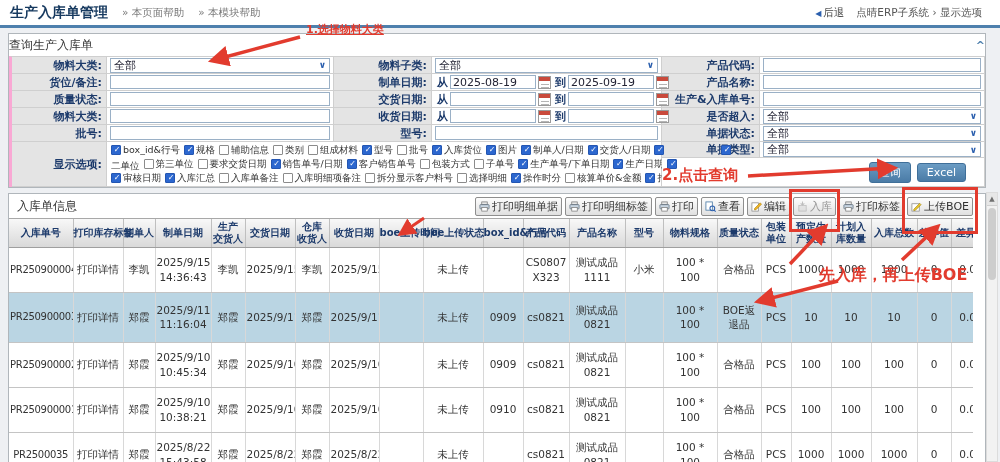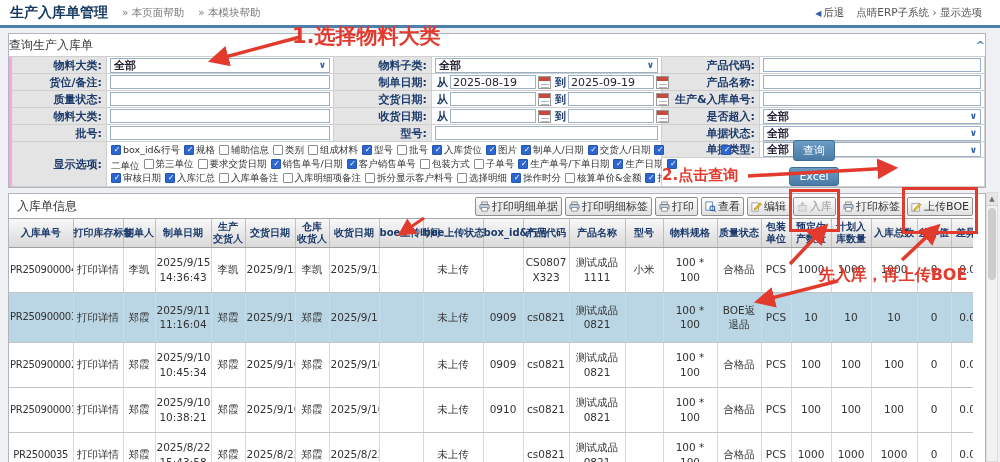--- a/index.html
+++ b/index.html
@@ -22,39 +22,39 @@
 
   
   .form-grid { display:grid; grid-template-columns:95px 227px 98px 230px 98px 1fr;
                grid-template-rows:17px 17px 17px 17px 17px 16px 29px;
                margin:0; border-top:1px solid #cfcfcf; border-left:3px solid #f9a8d4; font-size:11px; }
   .fl { background:#e4e4e4; color:#1c3a6b; font-weight:bold; display:flex; align-items:center;
         justify-content:flex-end; padding-right:4px; border-right:1px solid #cfcfcf; border-bottom:1px solid #cfcfcf; white-space:nowrap; }
   .fc { background:#fff; border-right:1px solid #cfcfcf; border-bottom:1px solid #cfcfcf;
         display:flex; align-items:center; padding:1px 3px; overflow:visible; }
   .sel { flex:1; border:1px solid #9ab0c6; background:#fff; height:15px; display:flex; align-items:center;
-         padding:0 3px; color:#223; cursor:pointer; font-size:11px;font-weight:bold; }
+         padding:0 3px; color:#223; cursor:pointer; font-size:11px; }
   .sel::after { content:"∨"; color:#2b5fae; font-size:9px; margin-left:auto; font-weight:bold; }
   .inp { flex:1; border:1px solid #9ab0c6; height:14px; font-size:11px; padding:0 2px; color:#223; min-width:10px; font-family:inherit; }
   .date-inp { flex:none; width:86px; }
   .dlbl { color:#1c3a6b; font-weight:bold; margin:0 2px; flex:none; }
   .cal { flex:none; width:13px; height:13px; border:1px solid #9a9a9a; background:#fff; margin:0 2px; position:relative; cursor:pointer; }
   .cal::before { content:""; position:absolute; top:0; left:0; right:0; height:4px; background:#c94a3c; }
   .cal::after { content:""; position:absolute; left:2px; top:7px; width:8px; height:1px; background:#b5b5b5; box-shadow:0 3px 0 #b5b5b5; }
 
   .checks { grid-column:2/5; grid-row:6/8; background:#fff; border-right:1px solid #cfcfcf; border-bottom:1px solid #cfcfcf;
             padding:1px 2px 0 4px; overflow:visible; }
   .ck-line { white-space:nowrap; line-height:14px; height:14px; }
   .ck { display:inline-flex; align-items:center; margin-right:4px; font-size:9.5px; color:#333; cursor:pointer; }
   .ckbox { width:10px; height:10px; border:1px solid #8b8b8b; background:#fff; margin-right:2px; border-radius:1px; flex:none; }
   .ckbox.on { background:#2c67cf; border-color:#2456b2; position:relative; }
   .ckbox.on::after { content:"✓"; position:absolute; left:0; top:-1px; width:10px; text-align:center; color:#fff; font-size:8px; line-height:10px; }
   .fl-span { grid-column:1; grid-row:6/8; }
   .btn-row { grid-column:5/7; grid-row:7; background:#fff; border-right:1px solid #cfcfcf; border-bottom:1px solid #cfcfcf;
-             display:flex; align-items:center; justify-content:flex-end; gap:6px; padding-right:18px;flex-direction:column; }
+             display:flex; align-items:center; justify-content:flex-end; gap:6px; padding-right:18px; }
   .qbtn { background:linear-gradient(#6b9cc4,#4a7ba6); color:#fff; border:1px solid #3f6f99; border-radius:3px;
           font-size:11px; padding:2px 9px; cursor:pointer; font-family:inherit; }
 
   
   .panel-head2 { display:flex; align-items:center; padding:3px 6px 2px 8px; font-size:12px; color:#333; height:24px; }
   .toolbar { margin-left:auto; display:flex; gap:3px; align-items:center; padding-right:6px; }
   .tbtn { display:inline-flex; align-items:center; gap:2px; border:1px solid #8e8e8e; background:linear-gradient(#fdfdfd,#e0e0e0);
           border-radius:2px; font-size:11px; padding:1px 3px; color:#333; height:19px; cursor:pointer; white-space:nowrap; font-family:inherit; }
   .tbtn.disabled { color:#999; }
   .tbtn.disabled svg { opacity:.5; }
@@ -78,21 +78,21 @@
   .red-text { color:#e02b1d; }
   .blue-val { color:#2a44c4; }
 
   
   .vscroll { position:absolute; right:2px; top:192px; bottom:0; width:12px; background:#f2f2f2; border:1px solid #dcdcdc; z-index:30; }
   .varrow { height:13px; text-align:center; font-size:7px; color:#707070; line-height:13px; background:#e7e7e7; border-bottom:1px solid #d0d0d0; cursor:pointer; }
   .vthumb { position:absolute; top:15px; left:1px; width:8px; height:72px; background:#cdcdcd; border-radius:4px; cursor:grab; }
 
   
   .ann { position:absolute; color:#e23b2e; font-weight:bold; z-index:70; pointer-events:none; white-space:nowrap; }
-  #ann1 { left:292px; top:22px; font-size:21px; }
+  #ann1 { left:306px; top:22px; font-size:11px;text-decoration:underline; }
   #ann2 { left:662px; top:166px; font-size:15px; }
   #ann3 { left:794px; top:266px; font-size:16px; line-height:18px; text-align:center; width:198px; }
   #overlay { position:absolute; left:0; top:0; width:1000px; height:462px; z-index:65; pointer-events:none; }
 </style>
 </head>
 <body>
 
 <div class="topbar">
   <span class="page-title">生产入库单管理</span>
   <a class="help-link">» 本页面帮助</a>

